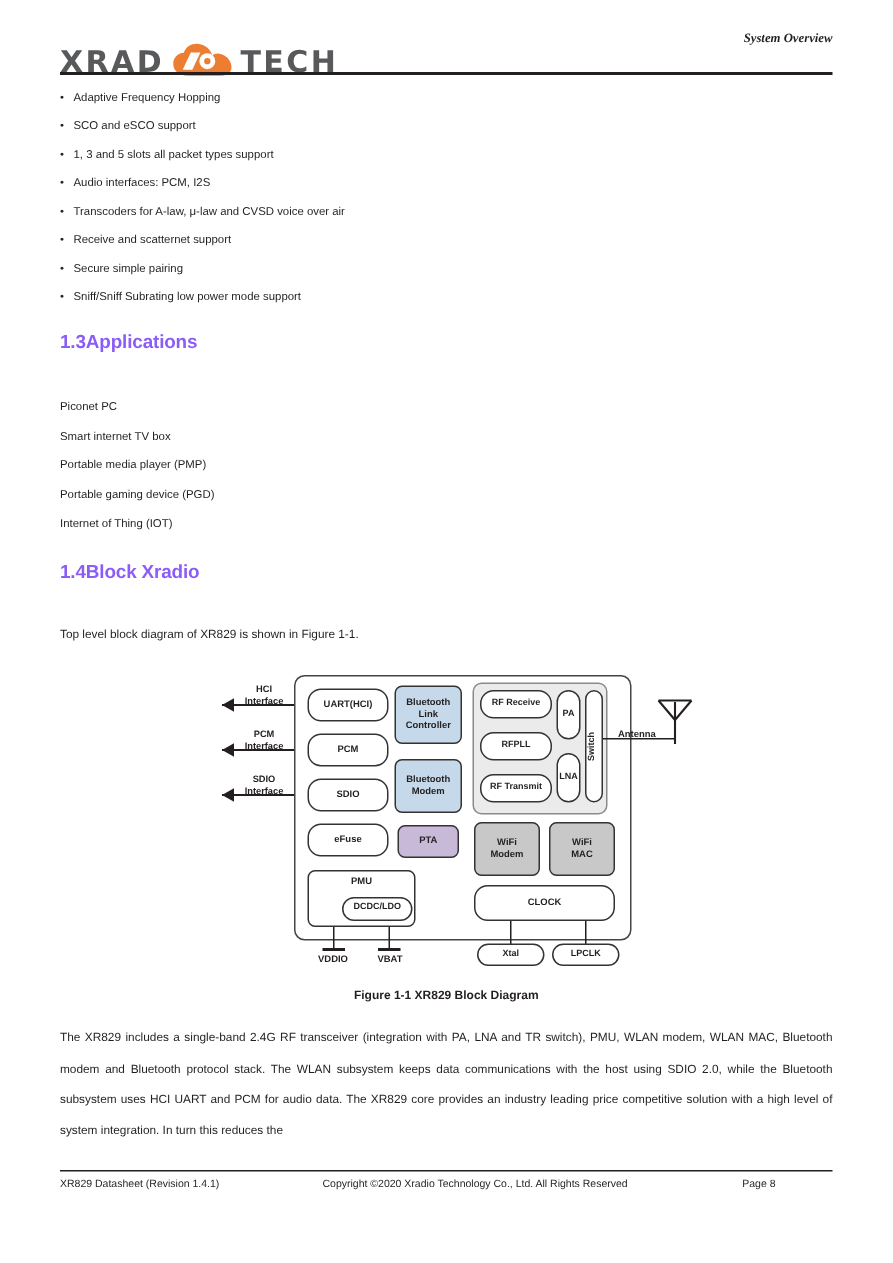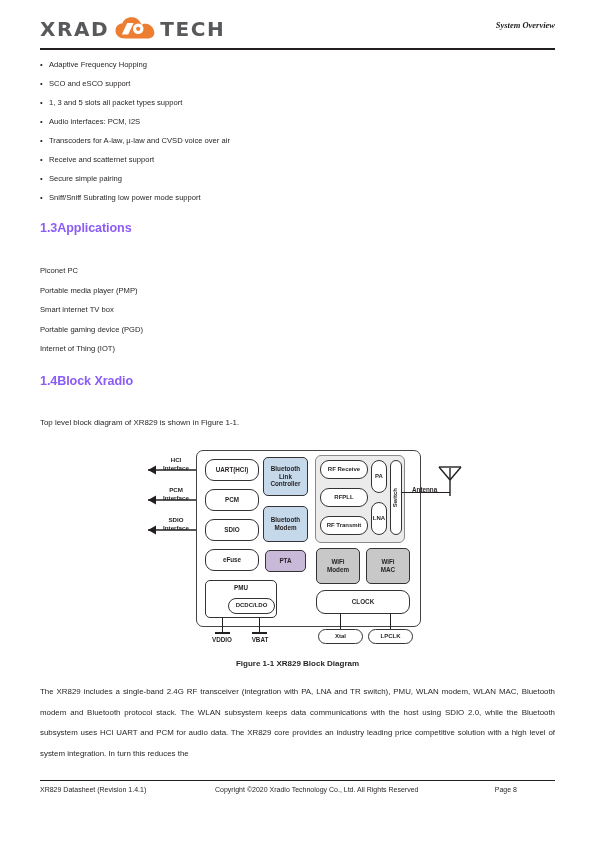--- a/index.html
+++ b/index.html
@@ -12,21 +12,21 @@
     color: #231f20;
     overflow: hidden;
     position: relative;
   }
   .page { position: relative; width: 595px; height: 842px; }
 
   
   .header {
     position: absolute; left: 40px; top: 14px; width: 515px; height: 38px;
   }
-  .logo { position: absolute; left: 0; top: 2px; display: flex; align-items: center; }
+  .logo { position: absolute; left: 0; top: 14px; display: flex; align-items: center; }
   .logo-word {
     font-family: "DejaVu Sans", sans-serif;
     font-weight: bold; font-size: 20px; letter-spacing: 1.6px;
     color: #58595b;
   }
   .logo-cloud {
     position: relative; width: 42px; height: 25px; margin: 0 4px 0 5px;
   }
   .logo-cloud svg { display: block; }
   .header-title {
@@ -176,22 +176,22 @@
     </div>
     <div class="bullet">
       <span class="dot">•</span>
       <span>Sniff/Sniff Subrating low power mode support</span>
     </div>
   </div>
 
   <h2 class="sec" style="top:221px">1.3Applications</h2>
   <div class="applist" style="top:261px">
     <div class="app">Piconet PC</div>
+    <div class="app">Smart internet TV box</div>
     <div class="app">Portable media player (PMP)</div>
-    <div class="app">Smart internet TV box</div>
     <div class="app">Portable gaming device (PGD)</div>
     <div class="app">Internet of Thing (IOT)</div>
   </div>
 
   <h2 class="sec" style="top:374px">1.4Block Xradio</h2>
   <div class="para para-plain" style="top:413px">Top level block diagram of XR829 is shown in Figure 1-1.</div>
 
   <div class="diagram">
 
     <div class="iflabel" style="left:150px; top:16px; width:52px;">

